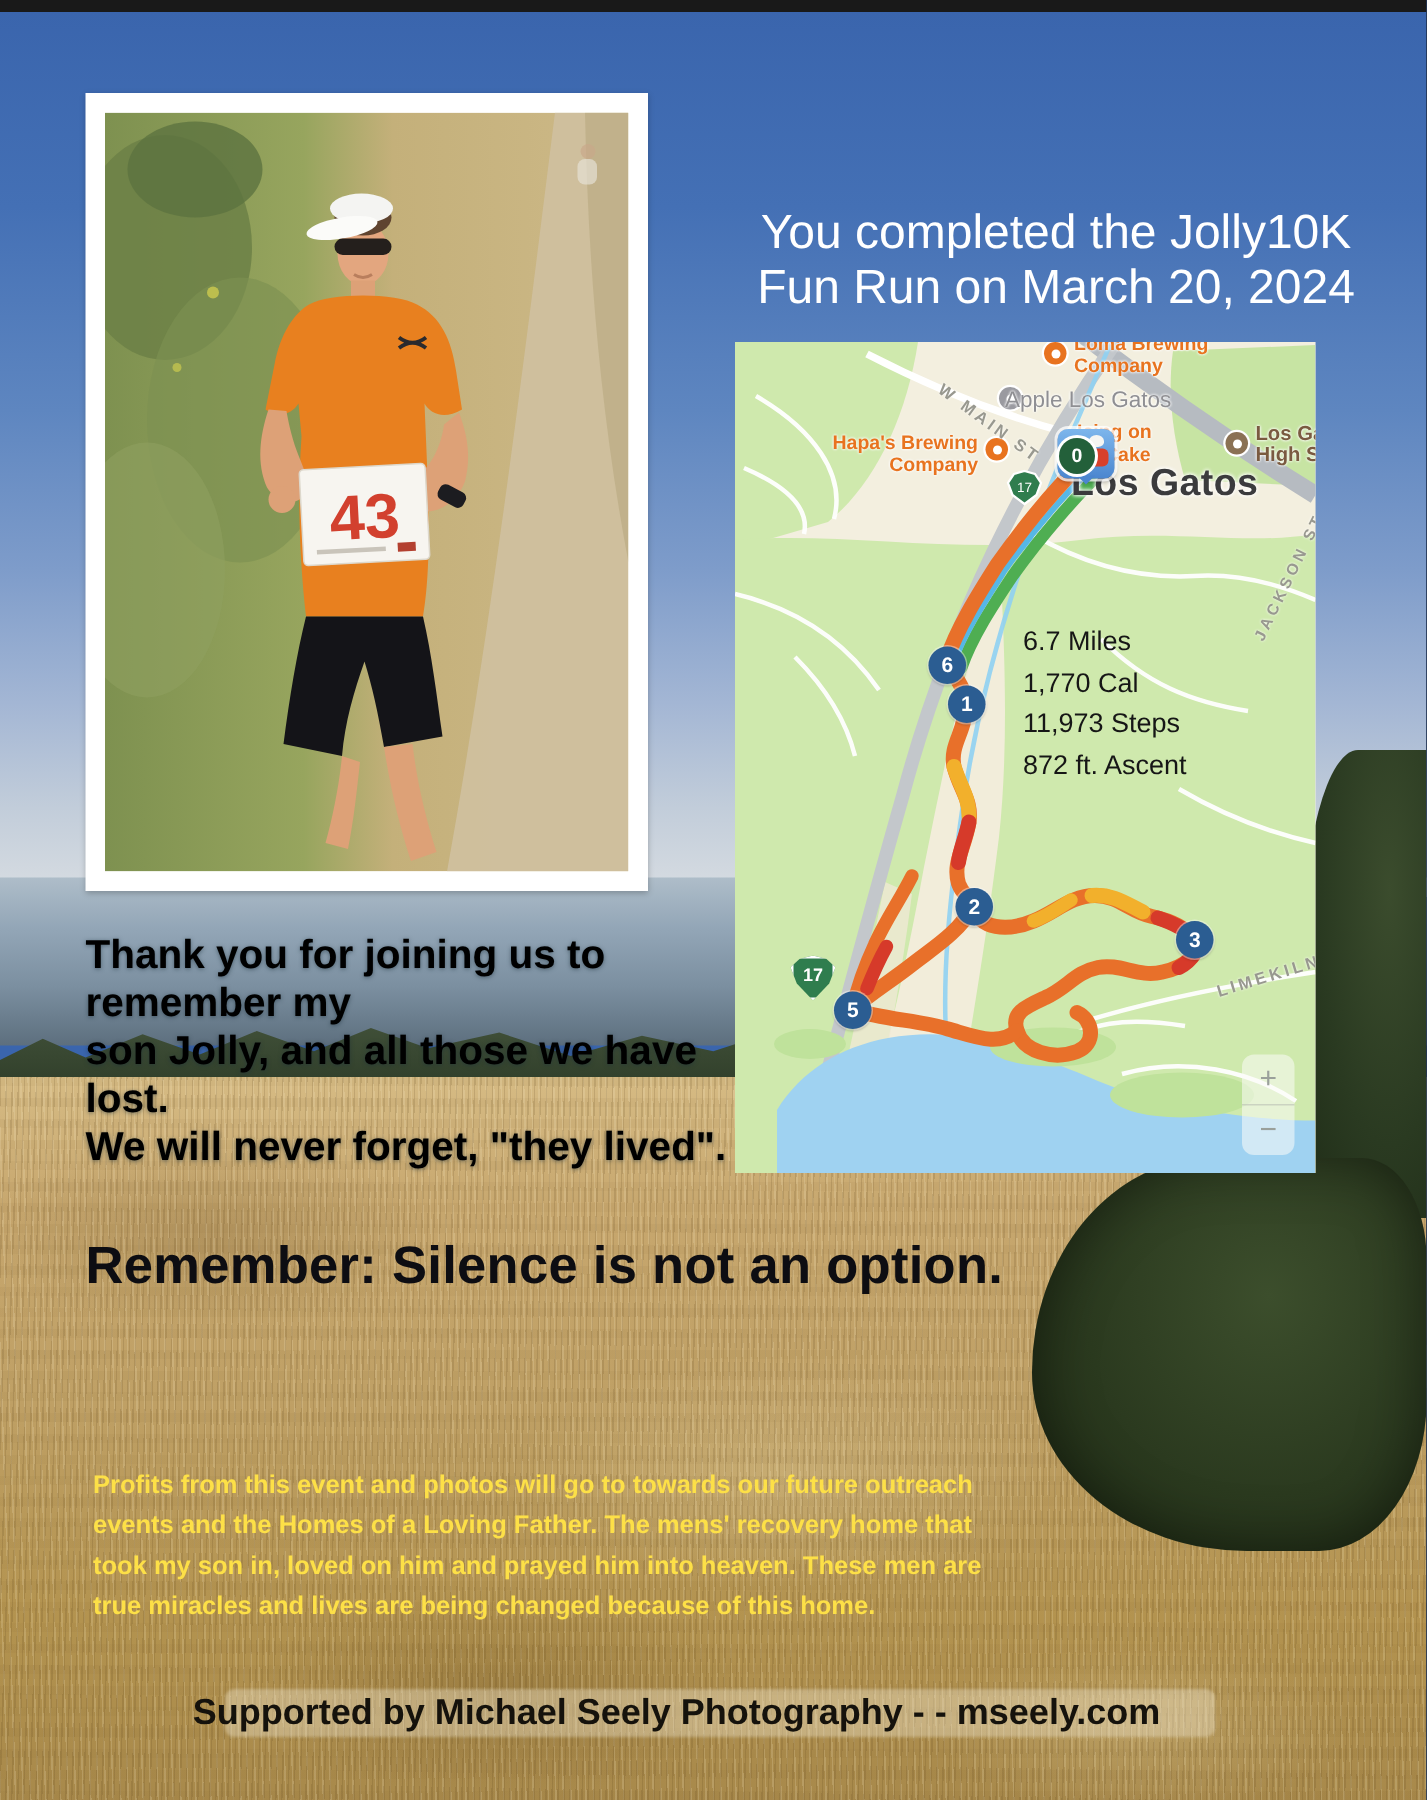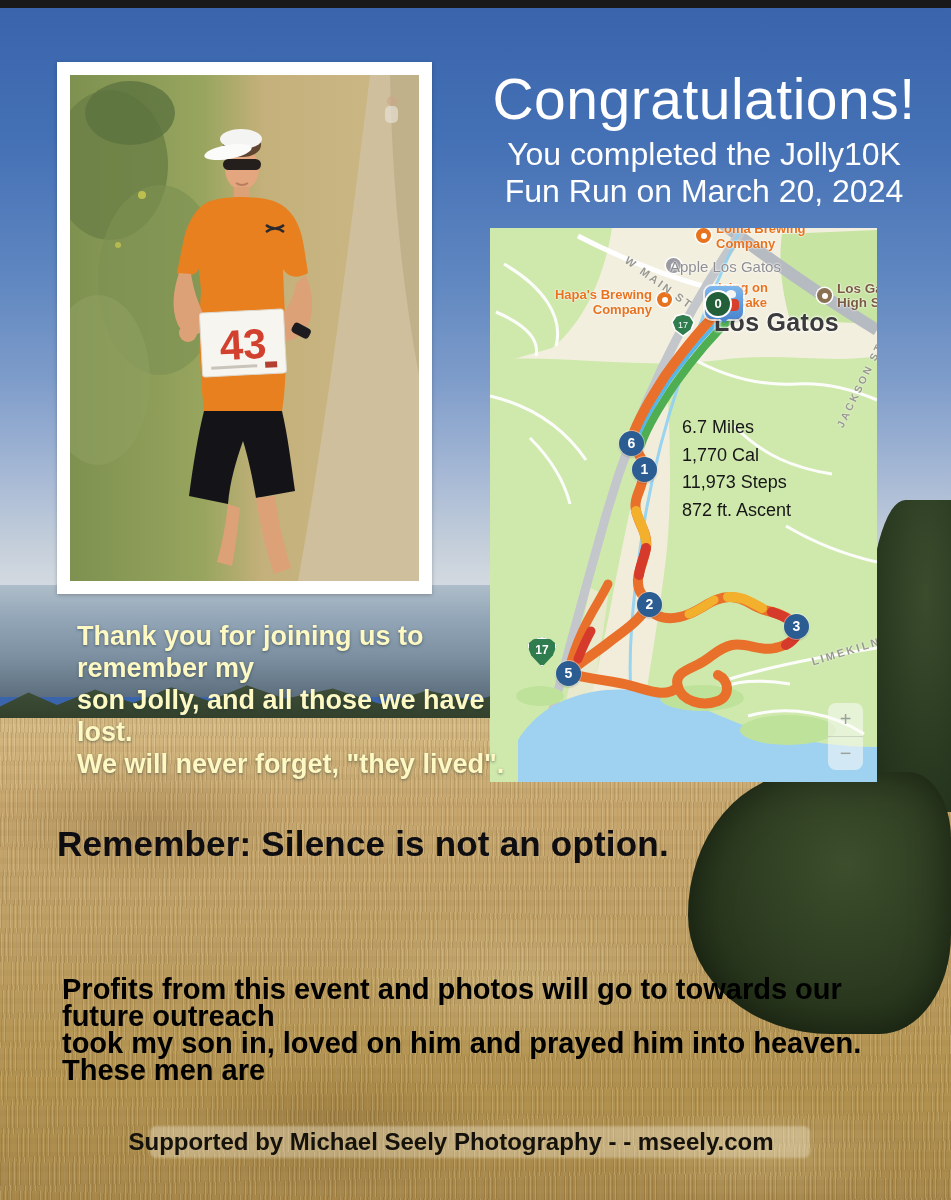--- a/index.html
+++ b/index.html
@@ -79,24 +79,24 @@
   .bbody{position:absolute;left:19px;top:13px;width:15px;height:12px;border-radius:4px;background:#d8402a;}
   .zerocircle{position:absolute;left:216px;top:64px;width:24px;height:24px;border-radius:50%;
        background:#23603a;color:#fff;font-size:13px;font-weight:bold;line-height:24px;text-align:center;
        box-shadow:0 0 0 2px #fff;}
   .zoomctl{position:absolute;left:338px;top:475px;width:35px;height:67px;border-radius:8px;
        background:rgba(252,252,248,.55);}
   .zbtn{width:35px;height:33px;text-align:center;line-height:33px;font-size:20px;color:#9aa09b;}
   .zbtn + .zbtn{border-top:1px solid rgba(175,180,172,.5);}
 
   
-  .thanks{left:57px;top:620px;width:450px;color:#fef9c3;font-size:27px;font-weight:bold;
-       line-height:32px;text-shadow:0 1px 3px rgba(30,50,60,.55);margin-left:20px;}
+  .thanks{left:57px;top:620px;width:450px;color:#000000;font-size:27px;font-weight:bold;
+       line-height:32px;text-shadow:0 1px 3px rgba(30,50,60,.55);}
   .remember{left:57px;top:824px;color:#0d0d12;font-size:35px;font-weight:bold;letter-spacing:.2px;}
-  .profits{left:62px;top:976px;width:830px;color:#000000;font-size:29px;font-weight:bold;line-height:27px;}
+  .profits{left:62px;top:976px;width:830px;color:#fde047;font-size:17px;font-weight:bold;line-height:27px;}
   .supported{left:0;top:1128px;width:902px;text-align:center;color:#15120c;font-size:24px;font-weight:bold;}
 </style>
 </head>
 <body>
 
 <div id="canvas">
 
   <div class="abs sky"></div>
   <div class="abs valley"></div>
   <div class="abs treeline"></div>
@@ -152,21 +152,20 @@
           <rect x="140" y="290" width="46" height="3" fill="#c9c4ba"></rect>
           <rect x="194" y="288" width="12" height="6" fill="#b34030"></rect>
         </g>
         <path d="M 134,336 L 212,336 C 218,362 221,388 225,416 L 186,423 C 182,400 178,382 173,366 C 166,386 160,406 158,429 L 119,421 C 123,390 128,360 134,336 Z" fill="#141418"></path>
         <path d="M 158,429 C 156,449 152,469 147,487 L 162,491 C 166,471 168,451 170,433 Z" fill="#dda177"></path>
         <path d="M 186,423 C 190,449 196,475 204,499 L 221,493 C 214,471 208,447 205,421 Z" fill="#dda177"></path>
       </svg>
     </div>
   </div>
 
-  <div class="abs title">Congratulations!</div>
   <div class="abs subtitle">
     <div>You completed the Jolly10K</div>
     <div>Fun Run on March 20, 2024</div>
   </div>
 
   <div class="abs map">
     <svg width="387" height="554" viewBox="0 0 387 554" style="position:absolute;left:0;top:0">
       <rect width="387" height="554" fill="#f3efdf"></rect>
       <path d="M0,0 L122,0 C 114,52 92,96 62,120 L0,138 Z" fill="#cfe9ad"></path>
       <path d="M292,6 L387,2 L387,96 L300,92 C 292,64 288,34 292,6 Z" fill="#c7e4a3"></path>
@@ -290,18 +289,20 @@
   <div class="abs thanks">
     <div>Thank you for joining us to remember my</div>
     <div>son Jolly, and all those we have lost.</div>
     <div>We will never forget, "they lived".</div>
   </div>
 
   <div class="abs remember">Remember: Silence is not an option.</div>
 
   <div class="abs profits">
     <div>Profits from this event and photos will go to towards our future outreach</div>
+    <div>events and the Homes of a Loving Father. The mens' recovery home that</div>
     <div>took my son in, loved on him and prayed him into heaven. These men are</div>
+    <div>true miracles and lives are being changed because of this home.</div>
   </div>
 
   <div class="abs supported">Supported by Michael Seely Photography - - mseely.com</div>
 
 </div>
 
 </body></html>

